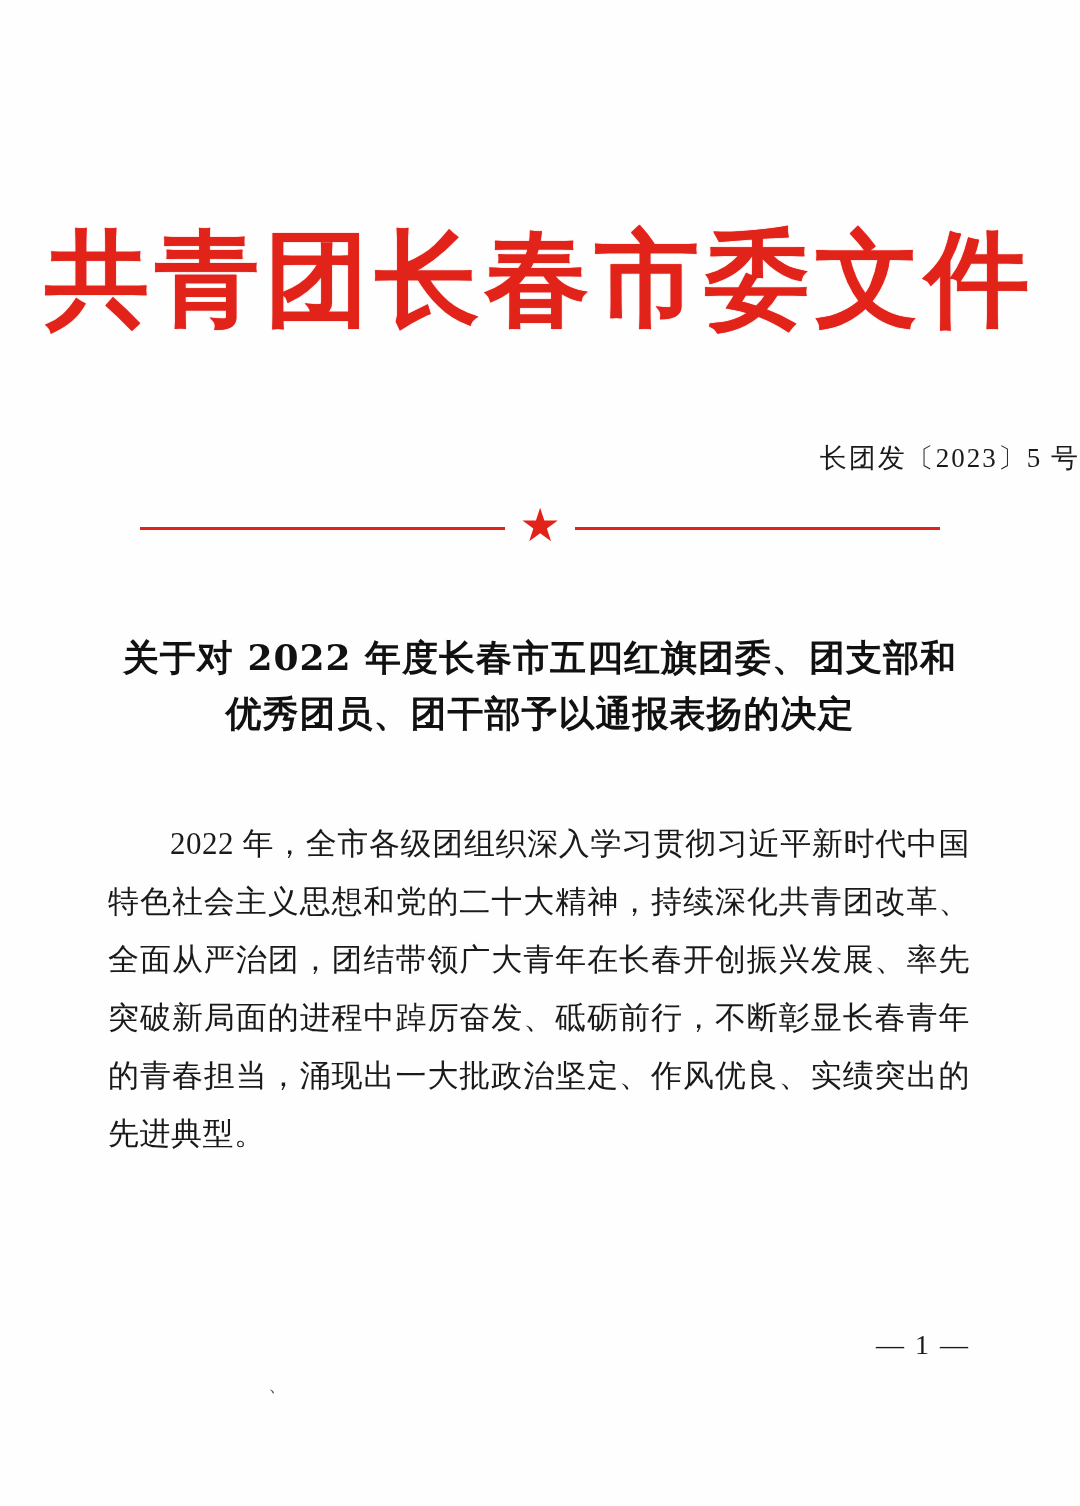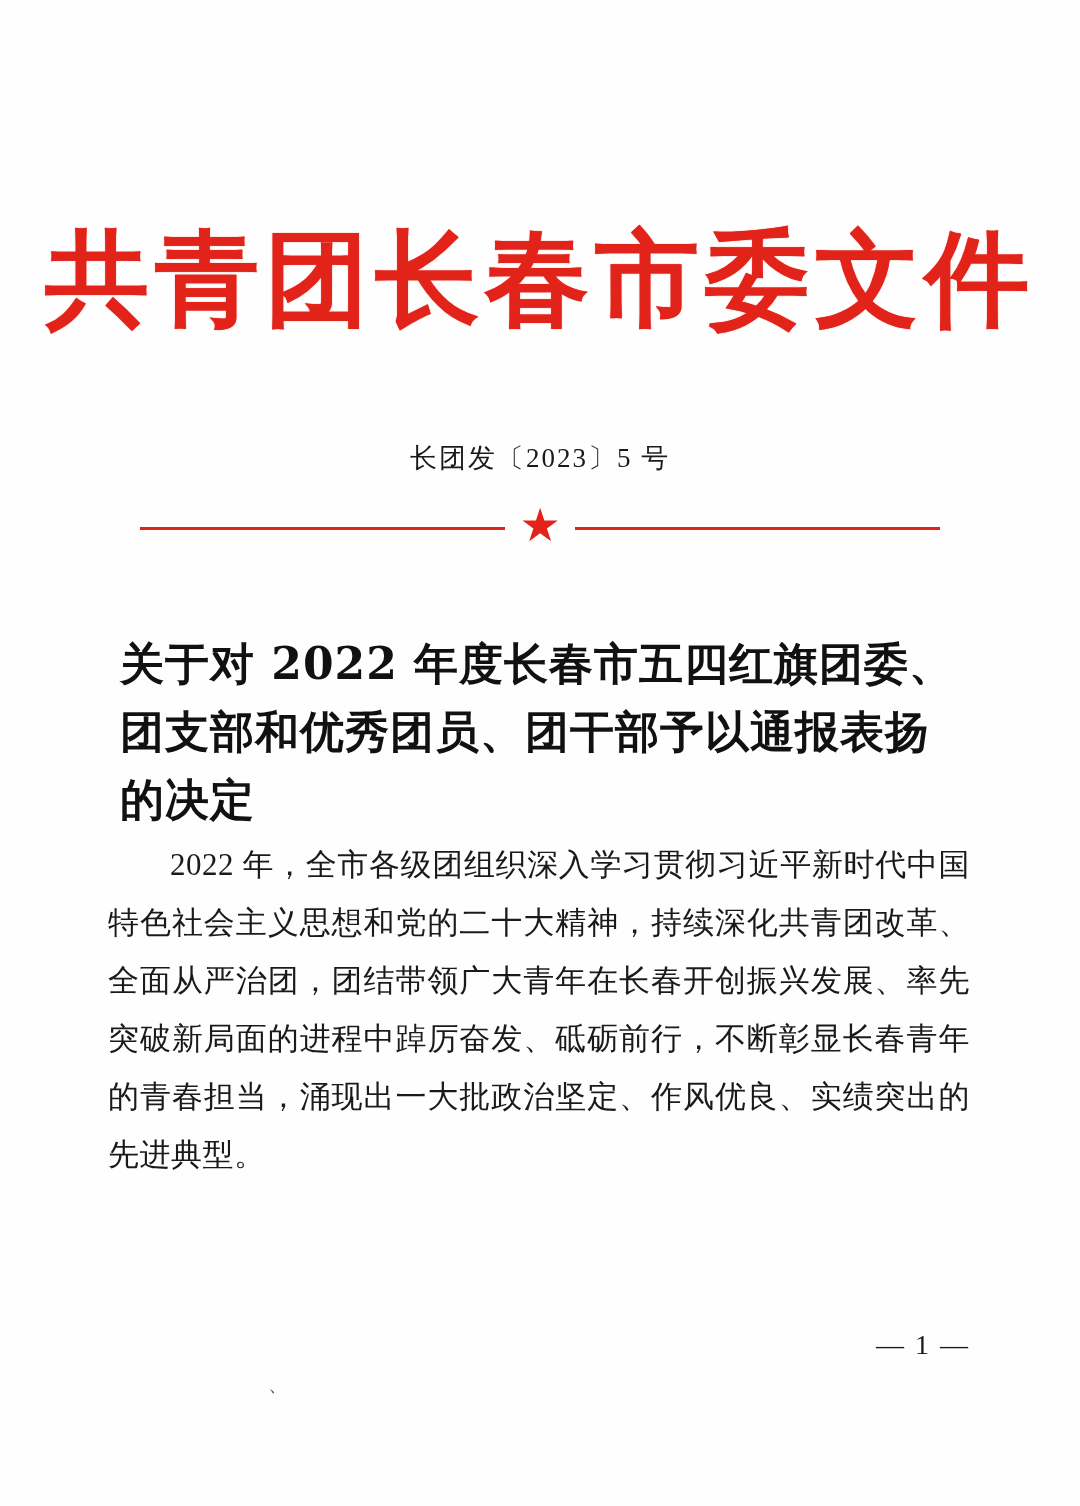--- a/index.html
+++ b/index.html
@@ -38,21 +38,21 @@
     text-shadow: 0 0 1px #e2231a;
     white-space: nowrap;
   }
 
   
   .doc-number {
     position: absolute;
     top: 440px;
     left: 0;
     width: 100%;
-    text-align: center;
+    text-align: right;
     font-size: 27px;
     letter-spacing: 2px;
     color: #1a1a1a;
     font-family: "Liberation Serif", serif;
   }
 
   
   .rule-wrap {
     position: absolute;
     top: 505px;
@@ -75,33 +75,33 @@
     margin: 0 14px;
     transform: translateY(-2px);
   }
 
   
   .doc-title {
     position: absolute;
     top: 630px;
     left: 120px;
     width: 840px;
-    text-align: left;
-    font-size: 44px;
+    text-align: center;
+    font-size: 36px;
     font-weight: 700;
     line-height: 1.55;
     letter-spacing: 1px;
     color: #111;
     font-family: "DejaVu Serif", "Liberation Serif", serif;
   }
 
   
   .body-text {
     position: absolute;
-    top: 836px;
+    top: 815px;
     left: 108px;
     width: 862px;
     font-size: 31px;
     line-height: 58px;
     letter-spacing: 0.5px;
     text-align: justify;
     text-justify: inter-ideograph;
     color: #1a1a1a;
     font-family: "Liberation Serif", "DejaVu Serif", serif;
   }

